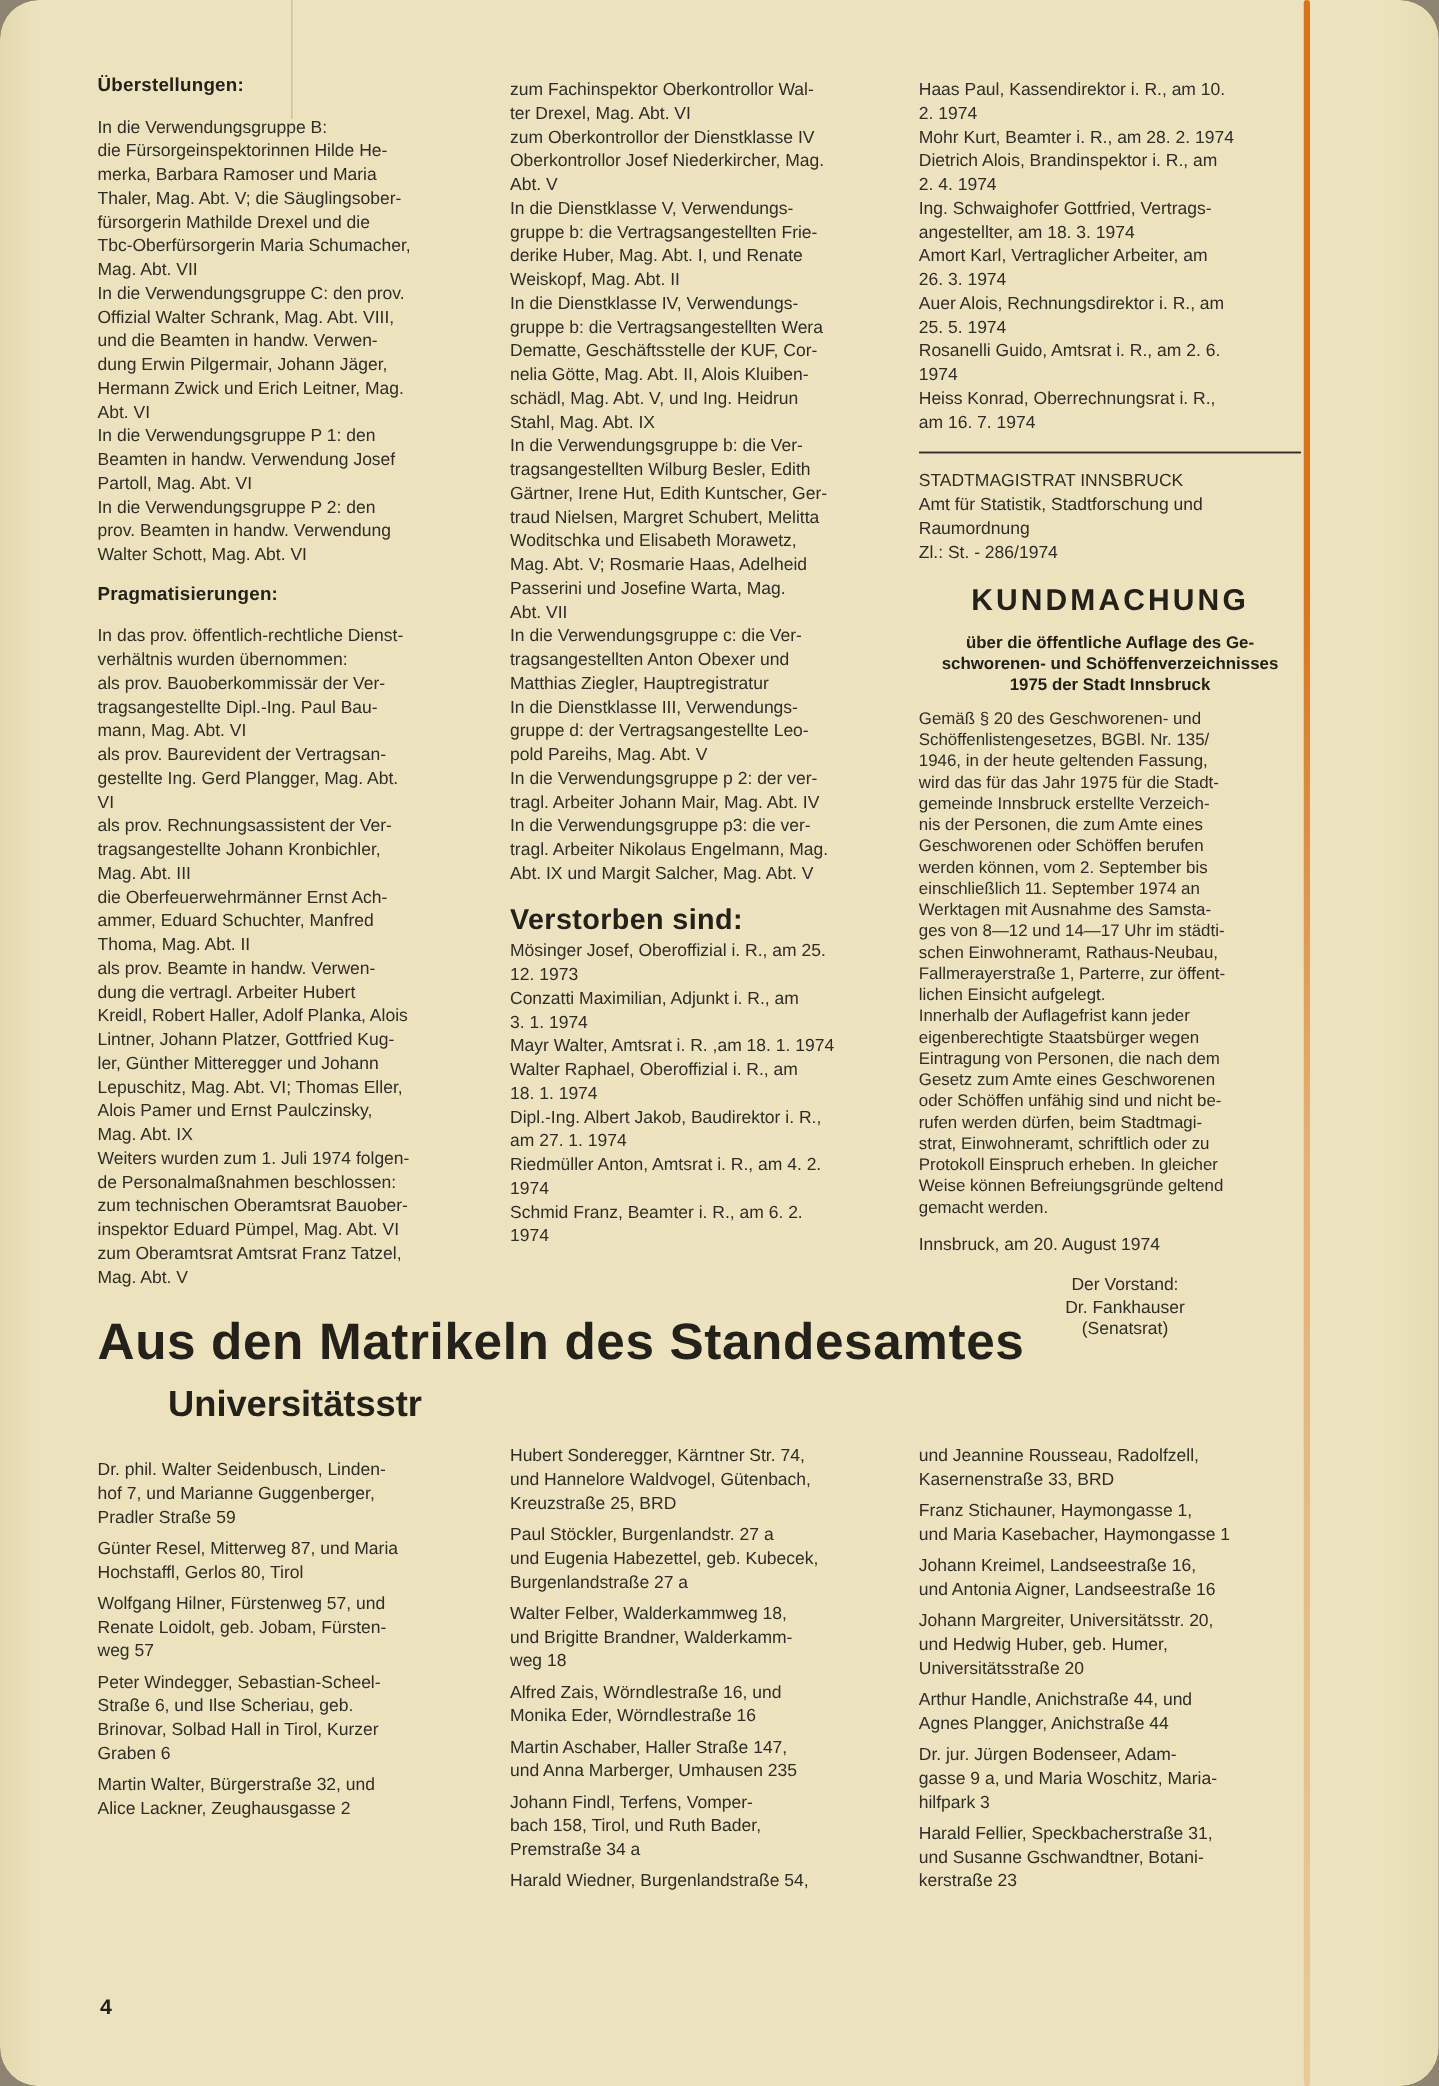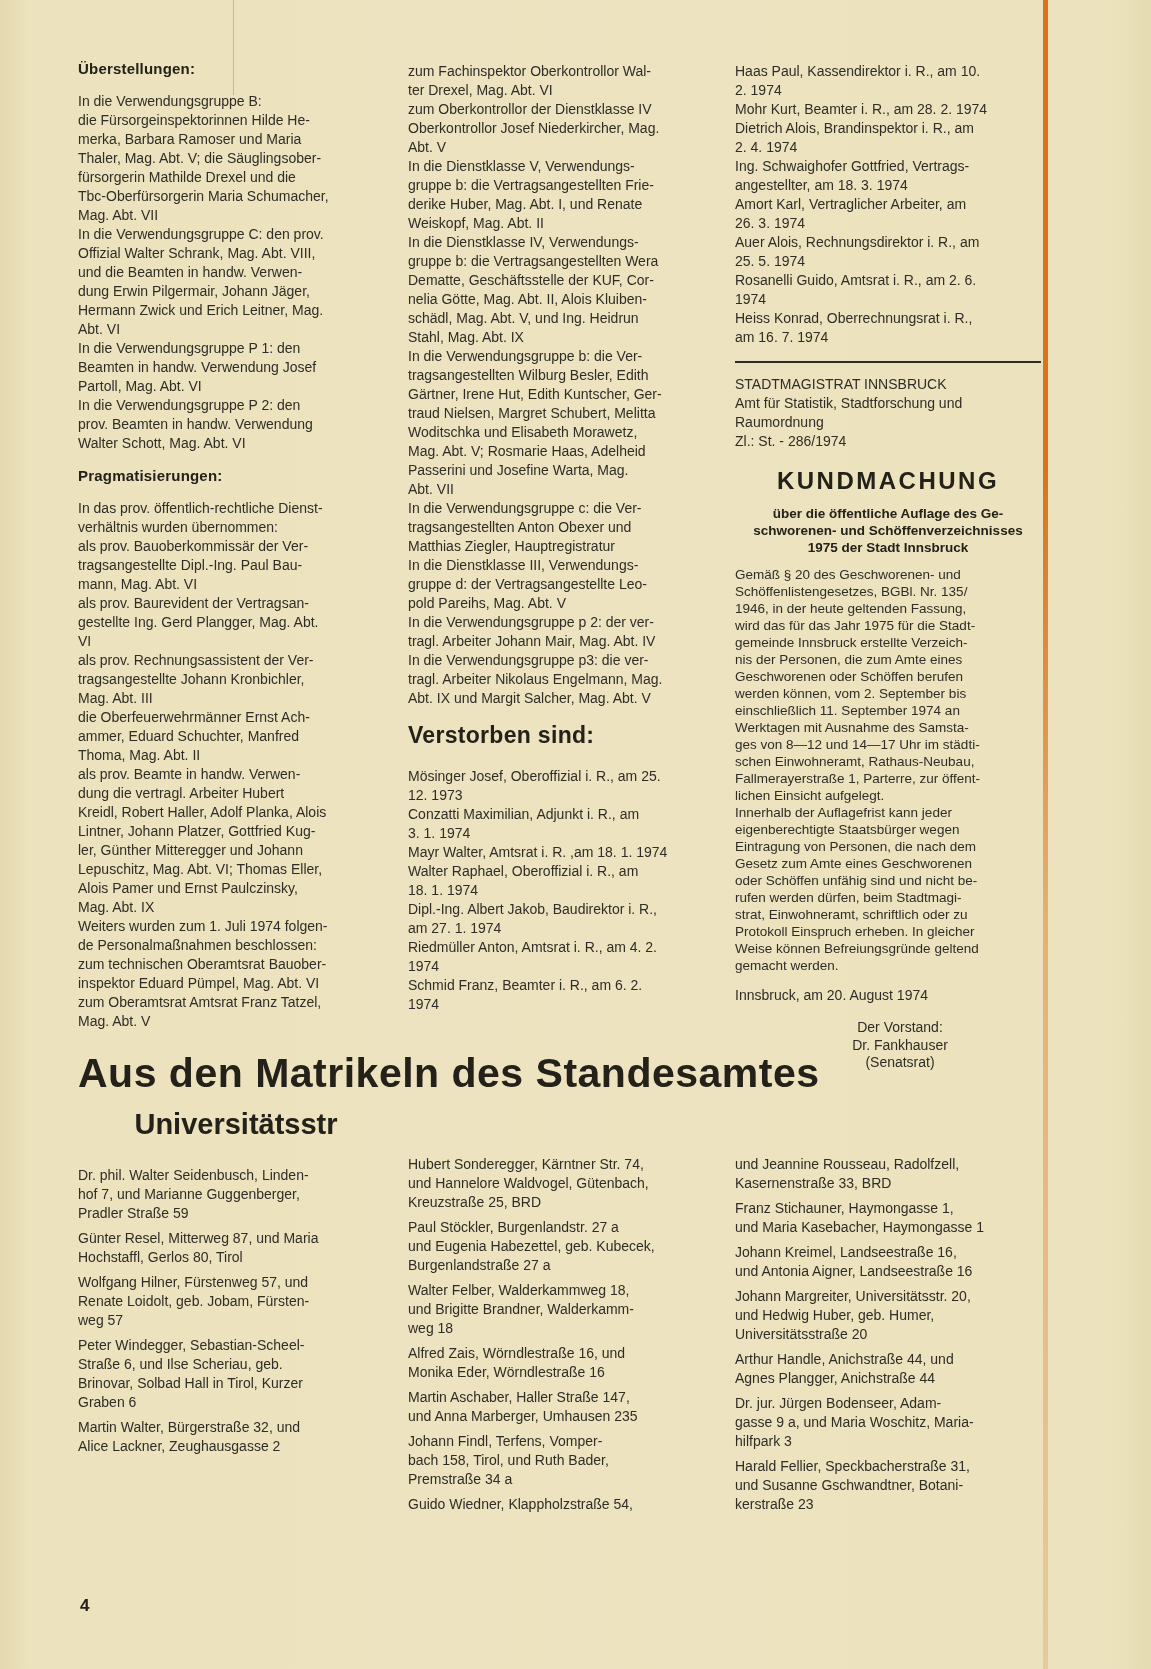--- a/index.html
+++ b/index.html
@@ -1,35 +1,35 @@
 <!DOCTYPE html>
 <html><head>
 <meta charset="utf-8">
 <style>
-  * { margin:0; padding:0; box-sizing:border-box; }
+  * { margin:0; padding:0; box-sizing:border-box;border-radius:31px; }
   html,body { background:#8d8472; }
   .page {
     position:relative;
     width:1151px; height:1669px;
     margin:0 auto;
     background:linear-gradient(90deg,#e3d8ae 0,#ece2bd 2.5%,#ede3c0 50%,#ece2bd 96%,#e6dcb3 100%);
     font-family:"Liberation Sans","DejaVu Sans",sans-serif;
     color:#2f2d26;
     overflow:hidden;
   }
   .edge-line {
     position:absolute; left:1043px; top:0; width:5px; height:100%;
     background:linear-gradient(#d9731c 0%, #d9731c 28%, rgba(217,115,28,.45) 55%, rgba(217,115,28,.22) 100%);
   }
   .crease { position:absolute; left:233px; top:0; width:1px; height:95px; background:rgba(120,110,80,.35); }
   .col { position:absolute; }
   .blk { margin:0 0 14px 0; }
   .para { font-size:14px; line-height:19px; white-space:pre-line; }
   .h-bold { font-size:15px; font-weight:700; margin-bottom:15px; letter-spacing:.2px; color:#232119; }
-  .h-large { font-size:23px; font-weight:700; margin:6px 0 18px; letter-spacing:.3px; color:#232119; }
+  .h-large { font-size:23px; font-weight:700; margin:6px 0 2px; letter-spacing:.3px; color:#232119; }
   .h-kund { font-size:24px; font-weight:700; letter-spacing:2.5px; text-align:center; margin:16px 0 10px; color:#232119; }
   .para-bold-center { font-size:13.5px; font-weight:700; line-height:17px; text-align:center; white-space:pre-line; margin-bottom:10px; color:#232119; }
   .para-tight { font-size:13.5px; line-height:17px; white-space:pre-line; margin-bottom:12px; }
   .rule { border-top:2px solid #2e2c26; height:0; margin:4px 0 12px; }
   .sig { text-align:center; font-size:14px; line-height:17.5px; white-space:pre-line; margin:4px 0 0 50px; width:230px; }
   .para-entry { font-size:14px; line-height:19px; white-space:pre-line; margin-bottom:6px; }
   .registry-heading {
     position:absolute; left:78px; top:1050px; width:962px; text-align:left;
     font-size:41px; font-weight:700; letter-spacing:.5px; color:#232119;
   }
@@ -235,21 +235,21 @@
       <div class="blk para-entry">Walter Felber, Walderkammweg 18,
 und Brigitte Brandner, Walderkamm-
 weg 18</div>
       <div class="blk para-entry">Alfred Zais, Wörndlestraße 16, und
 Monika Eder, Wörndlestraße 16</div>
       <div class="blk para-entry">Martin Aschaber, Haller Straße 147,
 und Anna Marberger, Umhausen 235</div>
       <div class="blk para-entry">Johann Findl, Terfens, Vomper-
 bach 158, Tirol, und Ruth Bader,
 Premstraße 34 a</div>
-      <div class="blk para-entry">Guido Wiedner, Klappholzstraße 54,</div>
+      <div class="blk para-entry">Harald Wiedner, Burgenlandstraße 54,</div>
     </section>
 
   <section class="col" style="left:735px;top:1155px;width:312px">
       <div class="blk para-entry">und Jeannine Rousseau, Radolfzell,
 Kasernenstraße 33, BRD</div>
       <div class="blk para-entry">Franz Stichauner, Haymongasse 1,
 und Maria Kasebacher, Haymongasse 1</div>
       <div class="blk para-entry">Johann Kreimel, Landseestraße 16,
 und Antonia Aigner, Landseestraße 16</div>
       <div class="blk para-entry">Johann Margreiter, Universitätsstr. 20,

